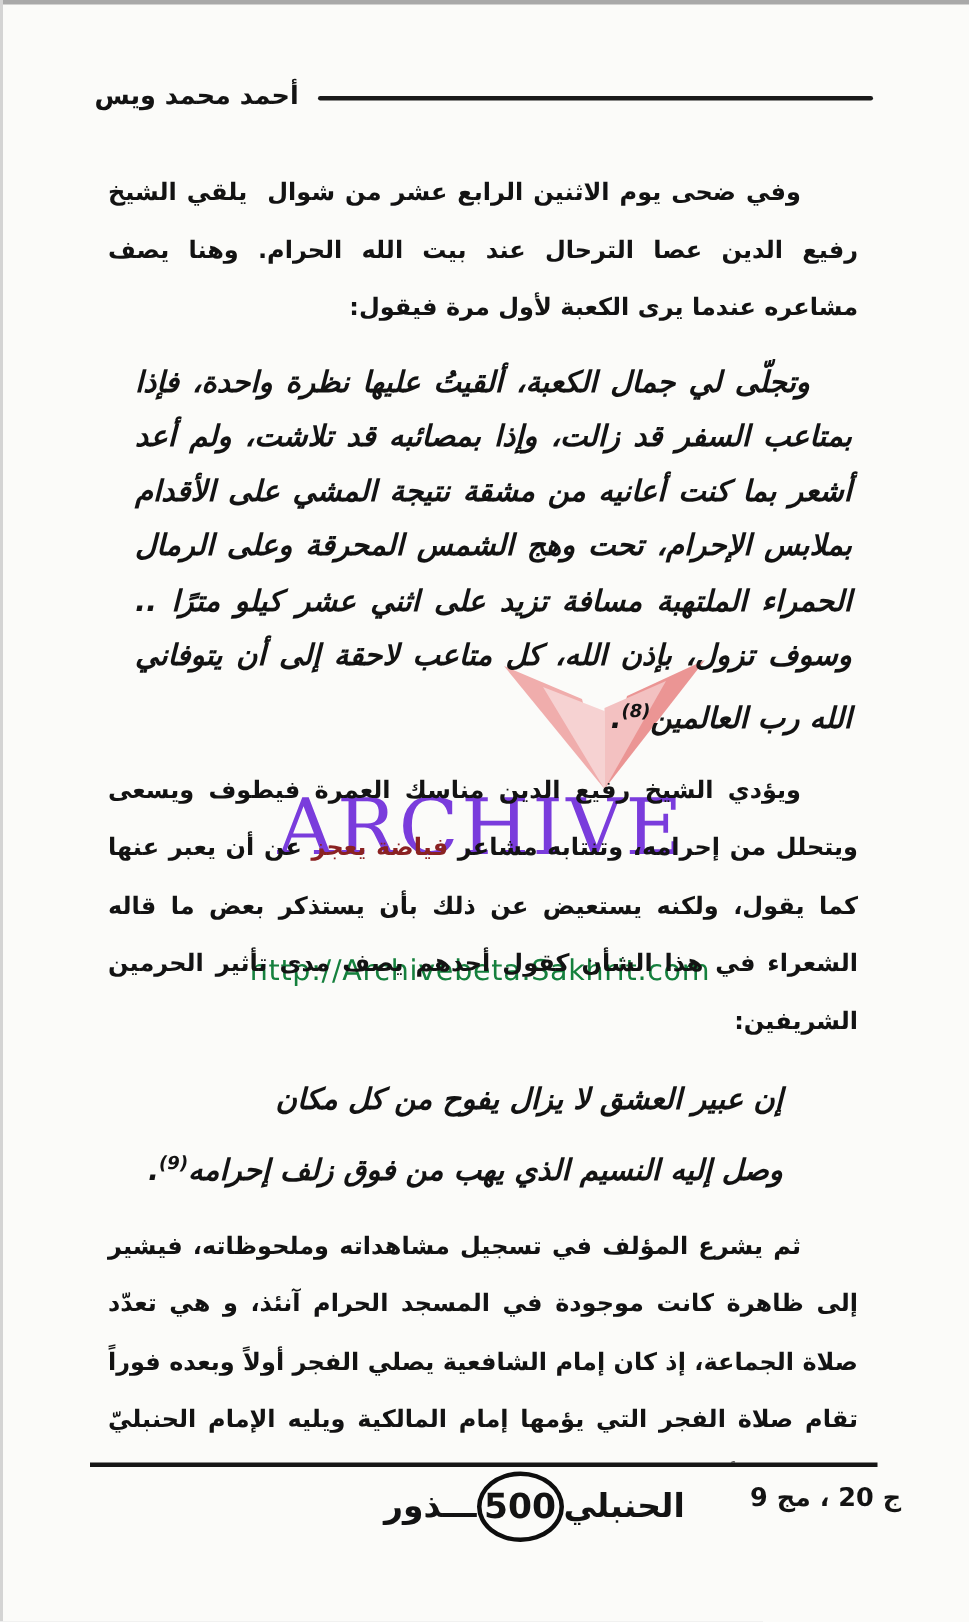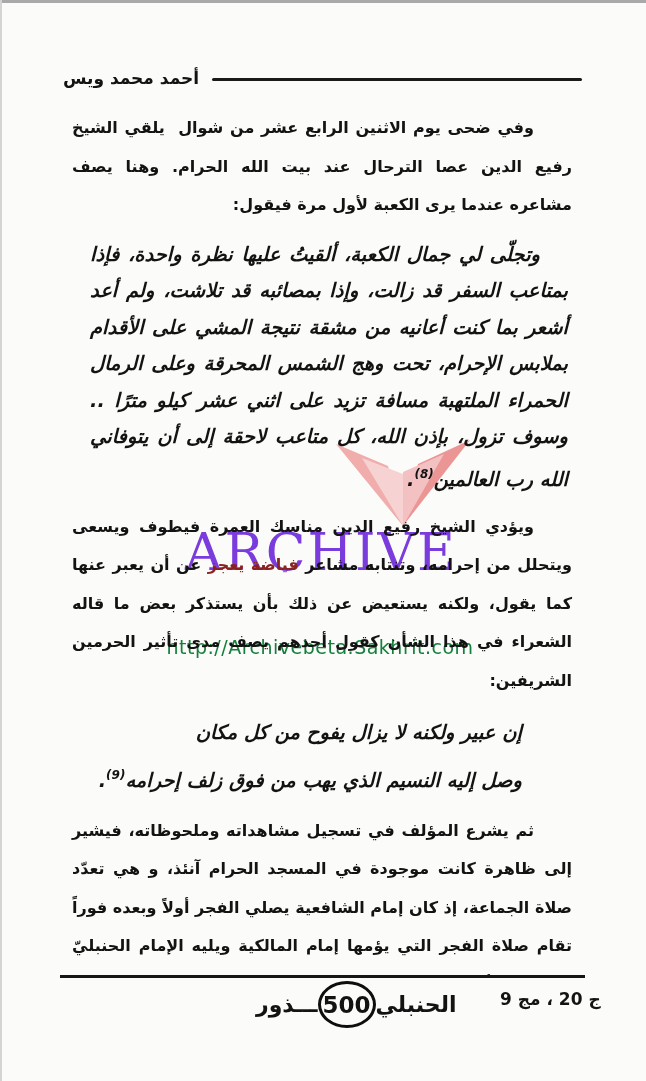--- a/index.html
+++ b/index.html
@@ -4,21 +4,21 @@
 <style>
   html,body{margin:0;padding:0;background:#e9e9e9;}
   .page{
     position:relative;width:646px;height:1081px;background:#fbfbf9;
     overflow:hidden;font-family:"DejaVu Sans",sans-serif;color:#131313;
   }
   .scan-top{position:absolute;top:0;left:0;right:0;height:3px;background:#a9a9a9;}
   .scan-left{position:absolute;top:0;left:0;width:2px;height:100%;background:#d4d4d4;}
 
   
-  .hdr{position:absolute;top:68px;left:63px;right:64px;display:flex;align-items:center;gap:13px;z-index:2;}
+  .hdr{position:absolute;top:54px;left:63px;right:64px;display:flex;align-items:center;gap:13px;z-index:2;}
   .author{font-size:17px;font-weight:700;white-space:nowrap;direction:rtl;}
   .hdr-rule{flex:1;height:3px;background:#1a1a1a;border-radius:2px;margin-top:3px;}
 
   
   .wm-logo{position:absolute;top:436px;left:328px;width:150px;height:98px;opacity:.82;z-index:0;}
   .wm-brand{
     position:absolute;top:526px;left:158px;width:326px;text-align:center;z-index:0;
     font-family:"DejaVu Serif","Liberation Serif",serif;font-size:52px;line-height:1;
     color:#6d28d9;letter-spacing:2px;opacity:.9;
   }
@@ -79,21 +79,21 @@
   <div class="wm-brand">ARCHIVE</div>
   <div class="wm-url">http://Archivebeta.Sakhrit.com</div>
 
   <div class="article" dir="rtl">
     <p class="para">وفي ضحى يوم الاثنين الرابع عشر من شوال&nbsp; يلقي الشيخ رفيع الدين عصا الترحال عند بيت الله الحرام. وهنا يصف مشاعره عندما يرى الكعبة لأول مرة فيقول:</p>
 
     <p class="quote"><span>وتجلّى لي جمال الكعبة، ألقيتُ عليها نظرة واحدة، فإذا بمتاعب السفر قد زالت، وإذا بمصائبه قد تلاشت، ولم أعد أشعر بما كنت أعانيه من مشقة نتيجة المشي على الأقدام بملابس الإحرام، تحت وهج الشمس المحرقة وعلى الرمال الحمراء الملتهبة مسافة تزيد على اثني عشر كيلو مترًا .. وسوف تزول، بإذن الله، كل متاعب لاحقة إلى أن يتوفاني الله رب العالمين</span><sup>(8)</sup><span>.</span></p>
 
     <p class="para mt"><span>ويؤدي الشيخ رفيع الدين مناسك العمرة فيطوف ويسعى ويتحلل من إحرامه، وتنتابه مشاعر </span><span class="highlight">فياضة يعجز</span><span> عن أن يعبر عنها كما يقول، ولكنه يستعيض عن ذلك بأن يستذكر بعض ما قاله الشعراء في هذا الشأن كقول أحدهم يصف مدى تأثير الحرمين الشريفين:</span></p>
 
-    <p class="poetry"><span>إن عبير ولكنه لا يزال يفوح من كل مكان</span><br><span>وصل إليه النسيم الذي يهب من فوق زلف إحرامه</span><sup>(9)</sup><span>.</span></p>
+    <p class="poetry"><span>إن عبير العشق لا يزال يفوح من كل مكان</span><br><span>وصل إليه النسيم الذي يهب من فوق زلف إحرامه</span><sup>(9)</sup><span>.</span></p>
 
     <p class="para mt">ثم يشرع المؤلف في تسجيل مشاهداته وملحوظاته، فيشير إلى ظاهرة كانت موجودة في المسجد الحرام آنئذ، و هي تعدّد صلاة الجماعة، إذ كان إمام الشافعية يصلي الفجر أولاً وبعده فوراً تقام صلاة الفجر التي يؤمها إمام المالكية ويليه الإمام الحنبليّ فالحنفيّ. أما صلاة الظهر والعصر والعشاء فيبدؤها إمام المالكية ويليه الإمام الشافعيّ فالحنفيّ، في حين أن صلاة المغرب يبدؤها الإمام الحنفيّ فالشافعيّ. على أن المؤلف يشير إلى أن معظم المصلين لم يكونوا يتقيدون بإمام مذهبهم، وإنما يصلون خلف أول جماعة تقام، كما أنه يشير إلى أن تعدد الجماعات على</p>
   </div>
 
   <div class="ft-rule"></div>
   <div class="ft-vol">ج 20 ، مج 9</div>
   <div class="ft-journal" dir="rtl">
     <span class="jtext">الحنبلي</span>
     <span class="oval">
         <span>500</span>

